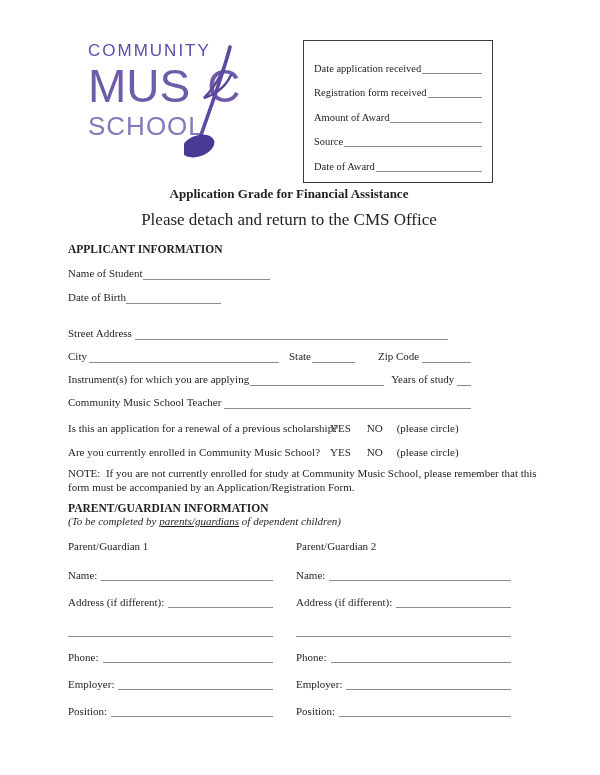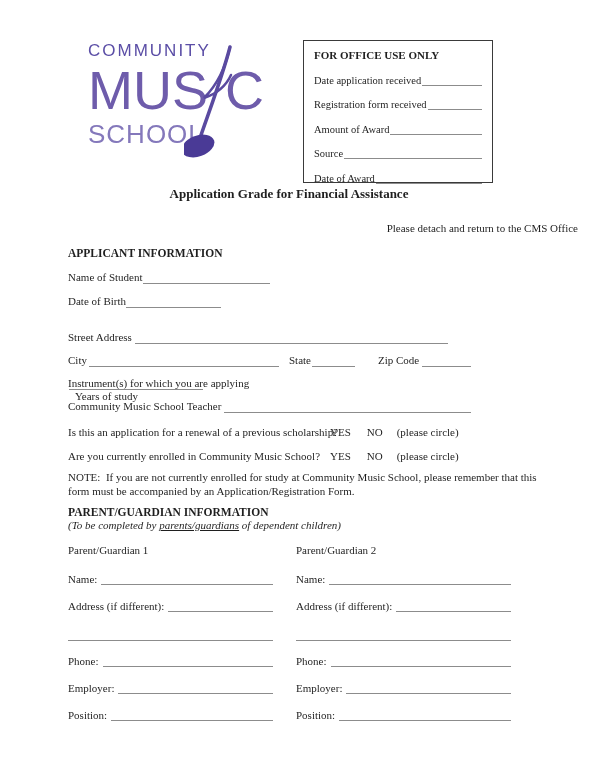--- a/index.html
+++ b/index.html
@@ -27,21 +27,21 @@
   .logo-line1 {
     font-size: 17px;
     letter-spacing: 2px;
     color: #5b4ea6;
     font-weight: 400;
   }
   .logo-line2 {
     display: flex;
     align-items: flex-end;
     margin-top: 4px;
-    font-size: 54px;
+    font-size: 46px;
     color: #6e5cab;
     font-weight: 400;
   }
   .logo-line2 .music-gap { width: 17px; }
   .logo-line3 {
     margin-top: 4px;
     font-size: 26px;
     letter-spacing: 1px;
     color: #8478bb;
     font-weight: 400;
@@ -82,23 +82,23 @@
   }
 
   
   .form-title {
     padding-top: 186px;
     text-align: center;
     font-weight: bold;
     font-size: 13px;
   }
   .form-subtitle {
-    margin-top: 20px;
-    text-align: right;
-    font-size: 11px;
+    margin-top: 8px;
+    text-align: center;
+    font-size: 17px;
   }
 
   
   .content { padding: 0 67px 0 68px; }
   .sec-heading { font-weight: bold; font-size: 11.5px; }
   .applicant-heading { margin-top: 13px; }
 
   .rw {
     display: flex;
     align-items: flex-start;
@@ -118,21 +118,21 @@
   .row-city .city-line  { width: 190px; margin-left: 2px; }
   .row-city .state-lbl  { margin-left: 10px; }
   .row-city .state-line { width: 43px; margin-left: 1px; }
   .row-city .zip-lbl    { margin-left: 23px; }
   .row-tel     { margin-top: 9px; }
   .row-tel .tel-line    { width: 161px; margin-left: 2px; }
   .row-tel .email-lbl   { margin-left: 10px; }
   .row-school  { margin-top: 9px; }
   .row-school .school-line { width: 230px; margin-left: 4px; }
   .row-school .grade-lbl   { margin-left: 12px; }
-  .row-instr   { margin-top: 9px; flex-direction: column; }
+  .row-instr   { margin-top: 9px; }
   .row-instr .instr-line   { width: 134px; margin-left: 1px; }
   .row-instr .years-lbl    { margin-left: 7px; }
   .row-teacher { margin-top: 9px; }
 
   .row-question { margin-top: 10px; height: 14px; display: flex; align-items: flex-end; white-space: nowrap; }
   .row-question .q { width: 262px; flex: none; }
   .row-question .yes { flex: none; }
   .row-question .no { margin-left: 16px; flex: none; }
   .row-question .circle { margin-left: 14px; flex: none; }
 
@@ -191,21 +191,20 @@
 
       <path d="M 46 5 C 41 28, 32 44, 20 56 C 32 52, 42 44, 47 33" fill="none" stroke="#5a4aa0" stroke-width="2.5" stroke-linecap="round"></path>
 
       <g transform="translate(14,104) rotate(-20)">
         <ellipse cx="0" cy="0" rx="17" ry="10.5" fill="#4a3a96"></ellipse>
       </g>
     </svg>
   </div>
 
   <div class="office-box">
-    <div class="office-title">FOR OFFICE USE ONLY</div>
     <div class="office-row">
       <span class="lbl">Date application received</span>
       <span class="fill-line"></span>
     </div>
     <div class="office-row">
       <span class="lbl">Registration form received</span>
       <span class="fill-line"></span>
     </div>
     <div class="office-row">
       <span class="lbl">Amount of Award</span>

